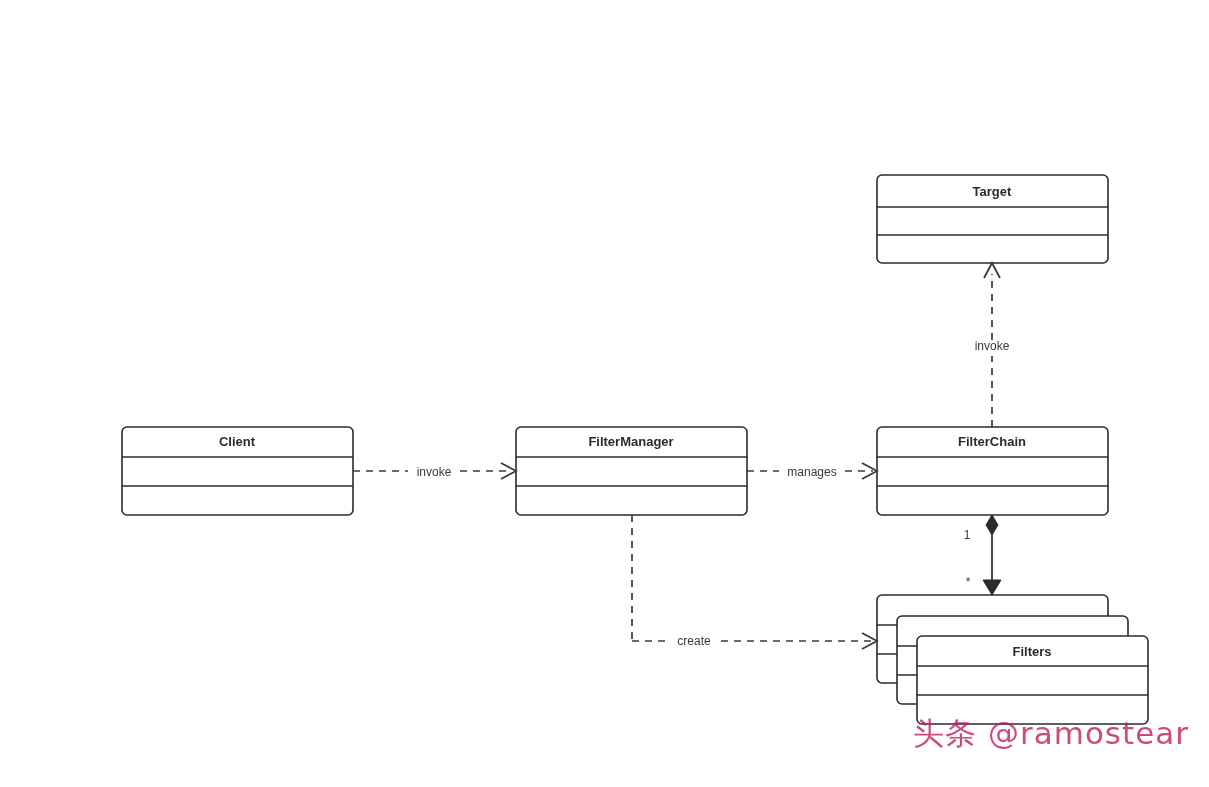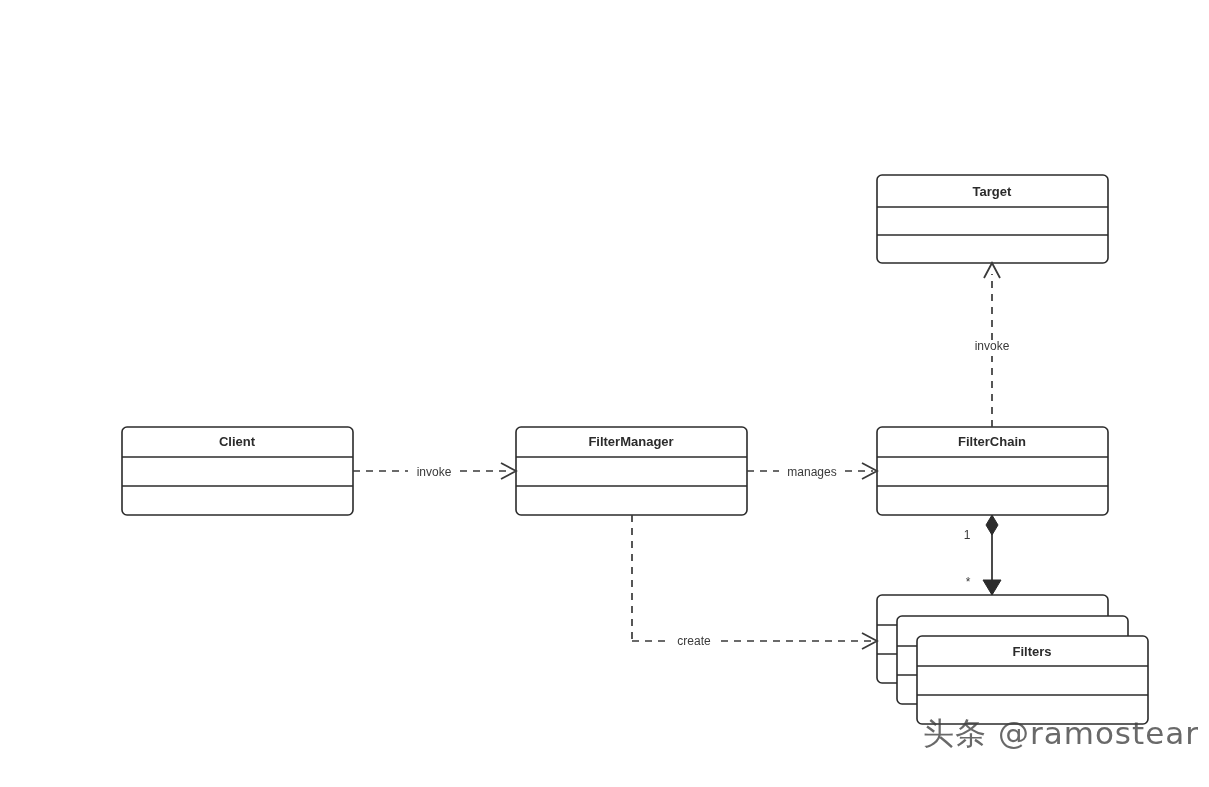--- a/index.html
+++ b/index.html
@@ -64,25 +64,25 @@
     stroke-linecap: butt;
     stroke-linejoin: miter;
   }
   .arrow-filled {
     fill: #2b2b2b;
     stroke: #2b2b2b;
     stroke-width: 1;
   }
   .watermark {
     position: absolute;
-    right: 10px;
+    right: 20px;
     bottom: 32px;
     font-family: "DejaVu Sans", sans-serif;
     font-size: 31px;
-    color: #404040;
+    color: #be185d;
     opacity: 0.78;
     letter-spacing: 1px;
     white-space: nowrap;
     user-select: none;
   }
 </style>
 </head>
 <body>
 
 <svg id="canvas" viewBox="0 0 1209 787">

